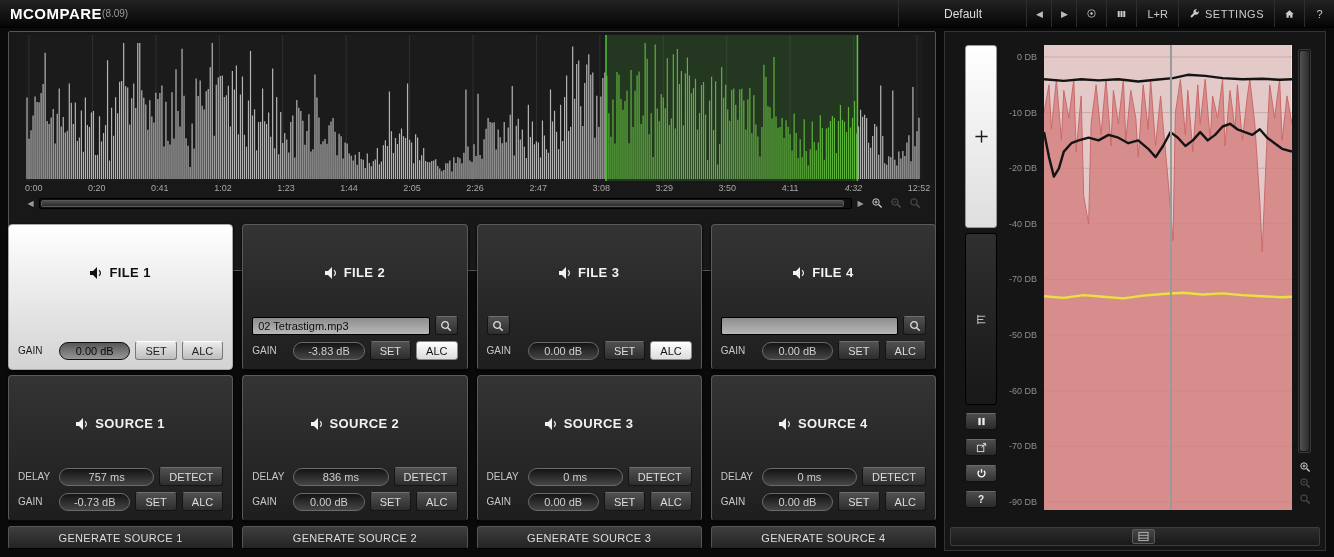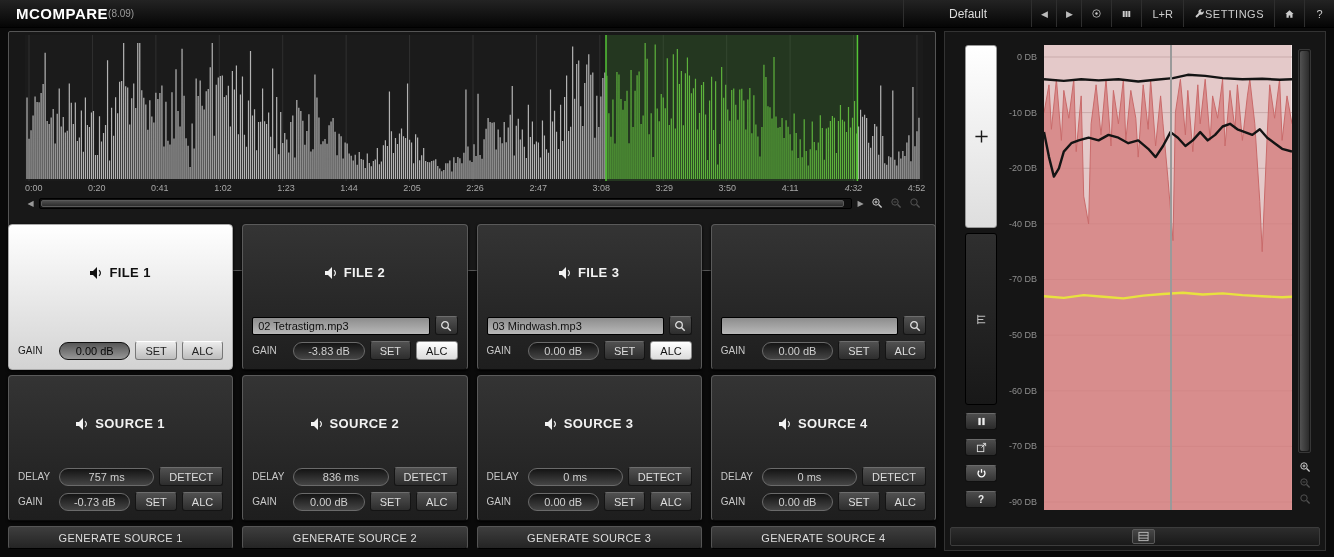--- a/index.html
+++ b/index.html
@@ -1,28 +1,28 @@
 <!DOCTYPE html>
 <html><head>
 <meta charset="utf-8">
 <style>
   *{margin:0;padding:0;box-sizing:border-box;}
   html,body{width:1334px;height:557px;}
   body{background:#0a0a0a;font-family:"Liberation Sans",sans-serif;overflow:hidden;position:relative;color:#ddd;}
 
   
   .topbar{position:absolute;top:0;left:0;right:0;height:28px;background:linear-gradient(#232323,#050505);display:flex;align-items:center;border-bottom:1px solid #000;}
-  .app-title{font-size:15px;font-weight:bold;color:#fff;letter-spacing:.5px;margin-left:16px;}
+  .app-title{font-size:15px;font-weight:bold;color:#fff;letter-spacing:.5px;margin-left:10px;}
   .app-version{font-size:10px;color:#999;}
   .tb-right{margin-left:auto;display:flex;align-items:stretch;height:100%;}
   .tb-item{display:flex;align-items:center;justify-content:center;padding:0 10px;border-left:1px solid #2e2e2e;color:#ccc;font-size:11px;cursor:default;}
   .preset{width:128px;font-size:12px;color:#ddd;}
   .tb-arrow{width:25px;font-size:9px;color:#bbb;}
   .tb-iconbtn{width:30px;}
-  .settings-btn{letter-spacing:.5px;}
+  .settings-btn{gap:5px;letter-spacing:.5px;}
 
   
   .left-panel{position:absolute;left:8px;top:31px;width:928px;height:520px;}
   .wave-box{height:240px;background:#181818;border:1px solid #555;border-radius:2px;padding:3px 12px 0 16px;position:relative;}
   .wave-plot{height:146px;position:relative;background:#1b1b1b;}
   .timeline{position:relative;height:14px;font-size:9px;color:#a8a8a8;}
   .timeline span{position:absolute;top:2px;}
   .scrollrow{display:flex;align-items:center;height:16px;gap:3px;}
   .scroll-arrow{width:11px;height:12px;font-size:8px;color:#999;display:flex;align-items:center;justify-content:center;}
   .scroll-track{flex:1;height:11px;border:1px solid #000;background:#101010;border-radius:2px;position:relative;}
@@ -130,21 +130,21 @@
         <span style="left: 28.0857%;">1:23</span>
         <span style="left: 35.1071%;">1:44</span>
         <span style="left: 42.1286%;">2:05</span>
         <span style="left: 49.15%;">2:26</span>
         <span style="left: 56.1714%;">2:47</span>
         <span style="left: 63.1929%;">3:08</span>
         <span style="left: 70.2143%;">3:29</span>
         <span style="left: 77.2357%;">3:50</span>
         <span style="left: 84.2571%;">4:11</span>
         <span style="left: 91.2786%; font-style: italic;">4:32</span>
-        <span style="left: 98.3%;">4:52</span>
+        <span style="left: 98.3%;">12:52</span>
       </div>
     <div class="scrollrow">
       <div class="scroll-arrow">◀</div>
       <div class="scroll-track">
           <div class="scroll-thumb"></div>
         </div>
       <div class="scroll-arrow">▶</div>
       <div class="zoom-btn">
         <svg viewBox="0 0 12 12" width="12" height="12" stroke="#ccc" fill="none">
             <circle cx="5" cy="5" r="3.2"></circle>
@@ -223,40 +223,46 @@
     <div class="panel">
       <div class="panel-title">
         <svg viewBox="0 0 13 12" width="13" height="12" fill="currentColor">
             <path d="M0 4h3l4-4v12L3 8H0z"></path>
             <path d="M9 3.2a3.5 3.5 0 010 5.6" fill="none" stroke="currentColor" stroke-width="1.2"></path>
           </svg>
         <span>FILE 3</span>
       </div>
       <div class="panel-controls">
         <div class="ctrl-row">
-          <input class="file-input" readonly="" value="03 Mindwash.mp3" style="">
           <div class="btn sq">
               <svg viewBox="0 0 12 12" width="12" height="12" stroke="currentColor" fill="none">
                 <circle cx="5" cy="5" r="3.3" stroke-width="1.3"></circle>
                 <line x1="7.7" y1="7.7" x2="10.7" y2="10.7" stroke-width="1.5"></line>
               </svg>
             </div>
         </div>
         <div class="ctrl-row">
           <span class="ctl-label">GAIN</span>
           <div class="pill">
               <span>0.00 dB</span>
             </div>
           <div class="btn">SET</div>
           <div class="btn active">ALC</div>
         </div>
       </div>
     </div>
 
     <div class="panel">
+      <div class="panel-title">
+        <svg viewBox="0 0 13 12" width="13" height="12" fill="currentColor">
+            <path d="M0 4h3l4-4v12L3 8H0z"></path>
+            <path d="M9 3.2a3.5 3.5 0 010 5.6" fill="none" stroke="currentColor" stroke-width="1.2"></path>
+          </svg>
+        <span>FILE 4</span>
+      </div>
       <div class="panel-controls">
         <div class="ctrl-row">
           <input class="file-input" readonly="" value="" style="">
           <div class="btn sq">
               <svg viewBox="0 0 12 12" width="12" height="12" stroke="currentColor" fill="none">
                 <circle cx="5" cy="5" r="3.3" stroke-width="1.3"></circle>
                 <line x1="7.7" y1="7.7" x2="10.7" y2="10.7" stroke-width="1.5"></line>
               </svg>
             </div>
         </div>

